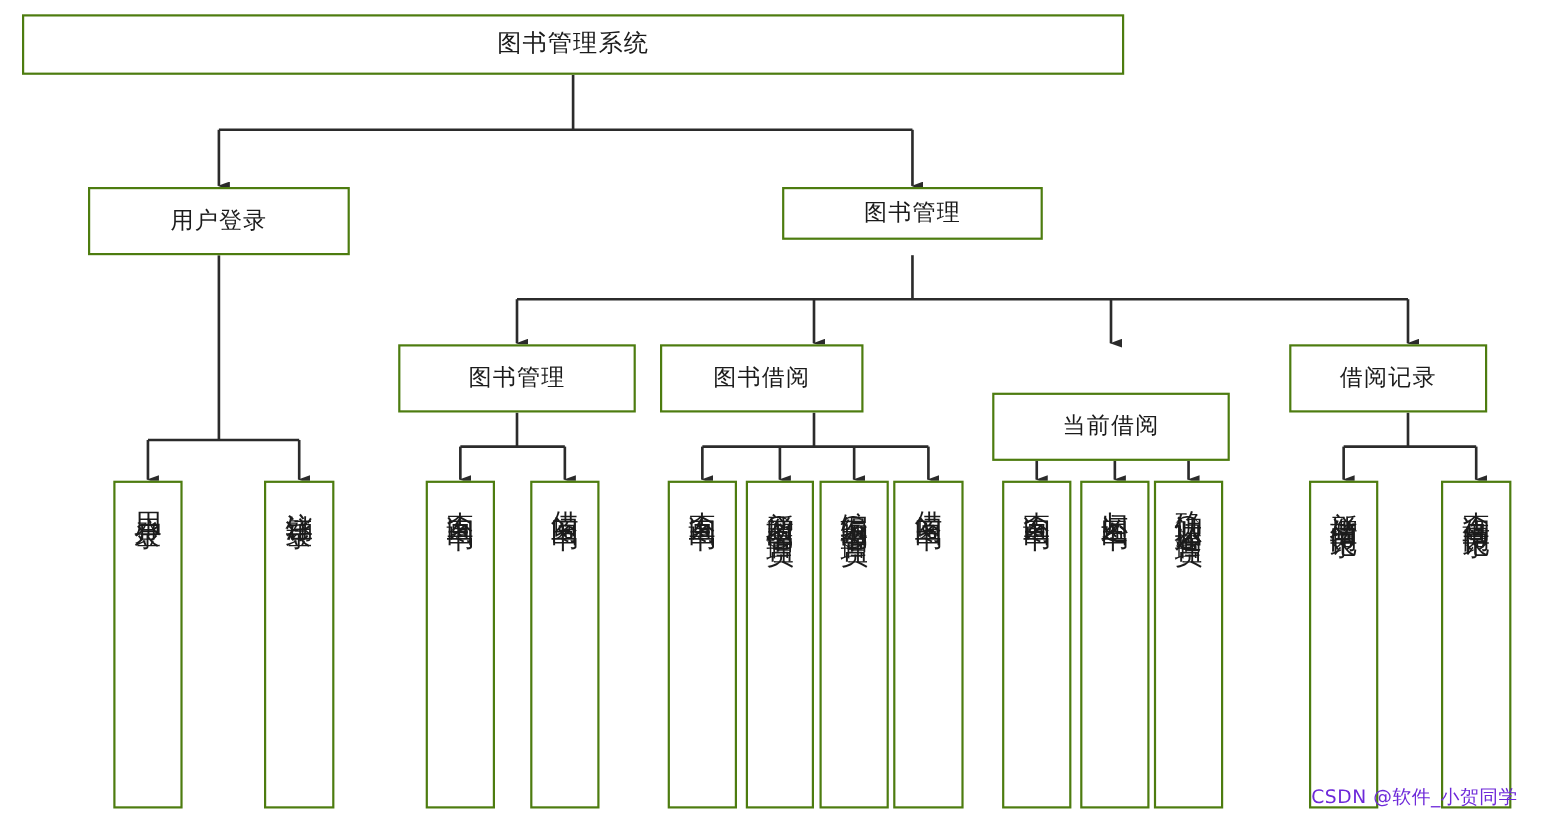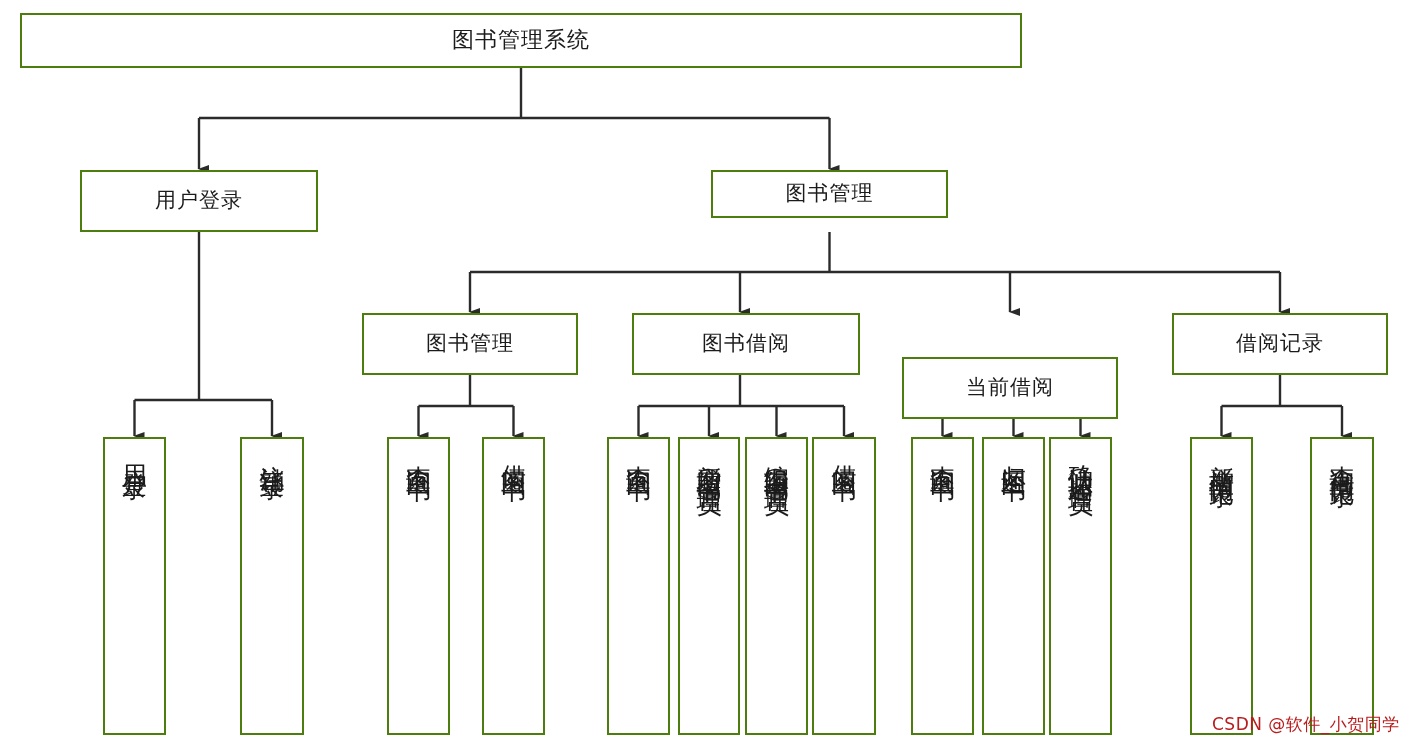--- a/index.html
+++ b/index.html
@@ -125,27 +125,27 @@
       </div>
       <div class="node-box node-h" style="left: 80px; top: 170px; width: 238px; height: 62px;">
         <div class="node-label">用户登录</div>
       </div>
       <div class="node-box node-h" style="left: 711px; top: 170px; width: 237px; height: 48px;">
         <div class="node-label">图书管理</div>
       </div>
       <div class="node-box node-h" style="left: 362px; top: 313px; width: 216px; height: 62px;">
         <div class="node-label">图书管理</div>
       </div>
-      <div class="node-box node-h" style="left: 632px; top: 313px; width: 228px; height: 62px; align-items: center;">
+      <div class="node-box node-h" style="left: 600px; top: 313px; width: 185px; height: 62px; align-items: center;">
         <div class="node-label">图书借阅</div>
       </div>
       <div class="node-box node-h" style="left: 902px; top: 313px; width: 216px; height: 62px; margin-top: 44px;">
         <div class="node-label">当前借阅</div>
       </div>
-      <div class="node-box node-h" style="left: 1172px; top: 313px; width: 216px; height: 62px;">
+      <div class="node-box node-h" style="left: 1172px; top: 313px; width: 180px; height: 62px;">
         <div class="node-label">借阅记录</div>
       </div>
       <div class="node-box node-v" style="left: 103px; top: 437px; width: 63px; height: 298px;">
         <div class="node-label">用户登录</div>
       </div>
       <div class="node-box node-v" style="left: 240px; top: 437px; width: 64px; height: 298px;">
         <div class="node-label">注销登录</div>
       </div>
       <div class="node-box node-v" style="left: 387px; top: 437px; width: 63px; height: 298px;">
         <div class="node-label">查询图书</div>
@@ -175,14 +175,14 @@
         <div class="node-label">确认归还（管理员）</div>
       </div>
       <div class="node-box node-v" style="left: 1190px; top: 437px; width: 63px; height: 298px;">
         <div class="node-label">新增借阅记录</div>
       </div>
       <div class="node-box node-v" style="left: 1310px; top: 437px; width: 64px; height: 298px;">
         <div class="node-label">查询借阅记录</div>
       </div>
     </div>
 
-  <div class="watermark" style="left: 1192px; top: 713px; color: #b91c1c; padding-left: 20px;">CSDN @软件_小贺同学</div>
+  <div class="watermark" style="left: 1192px; top: 713px; color: #6d28d9;">CSDN @软件_小贺同学</div>
 </div>
 
 </body></html>

